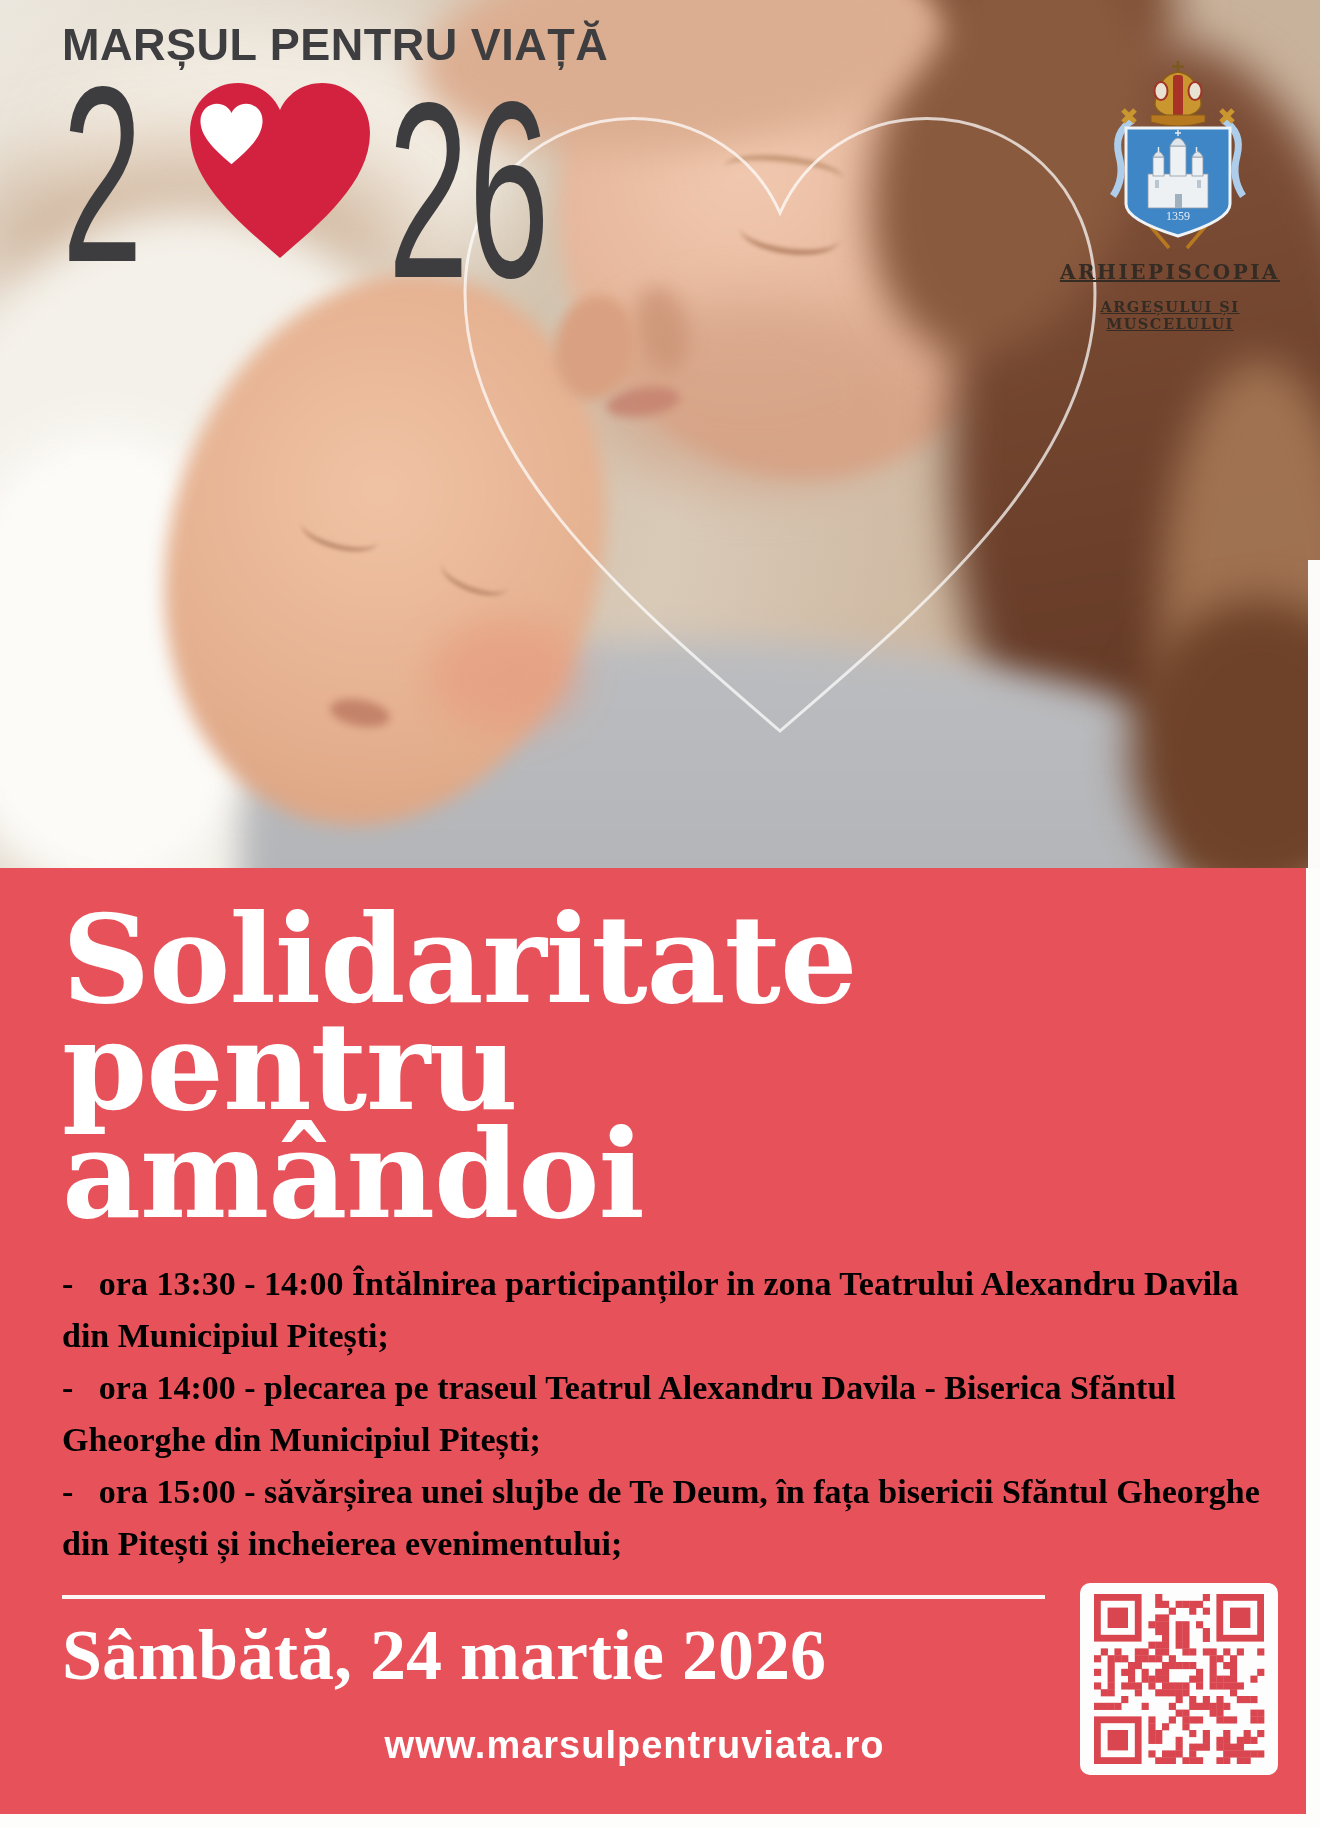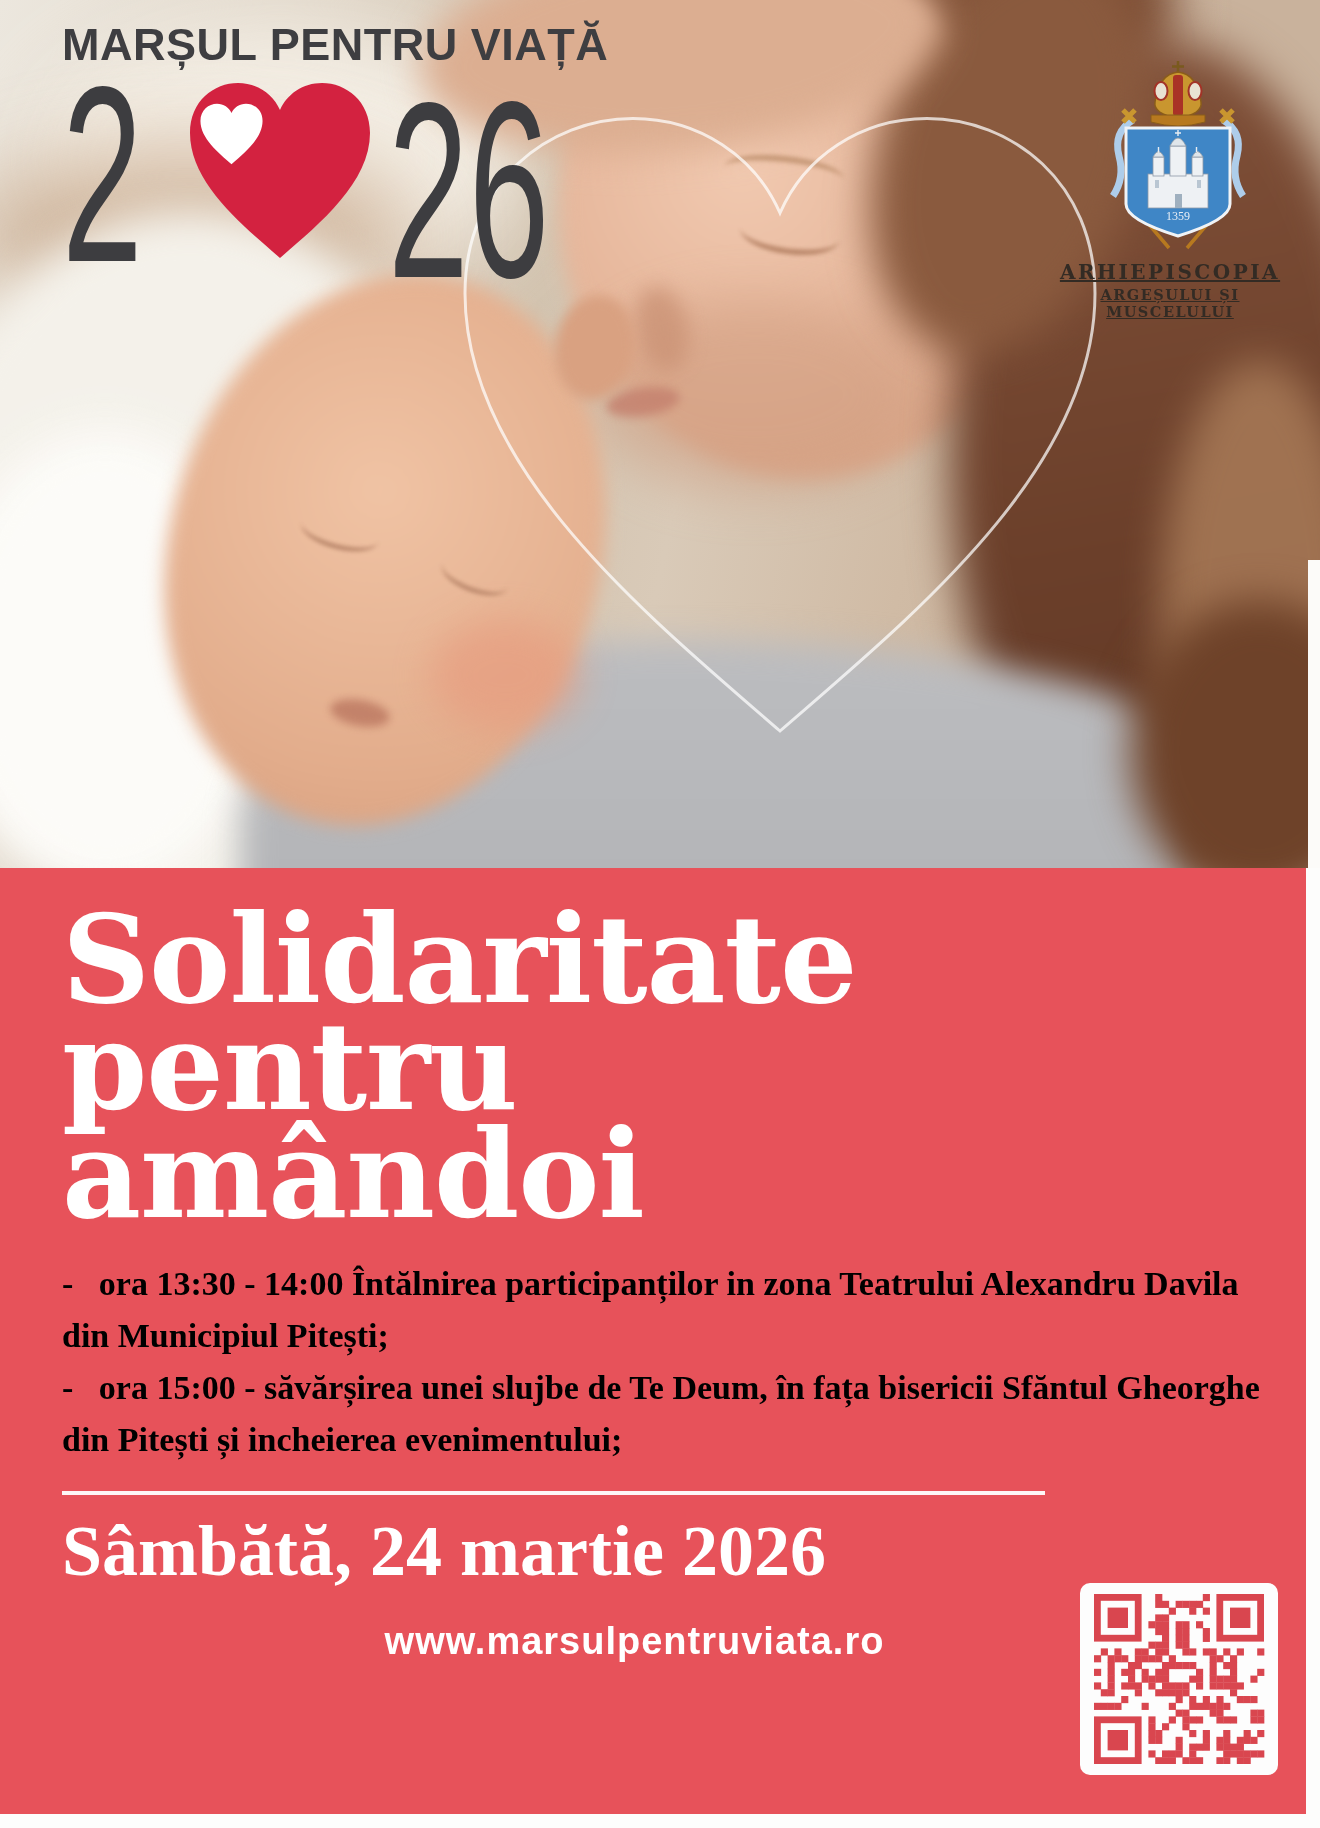--- a/index.html
+++ b/index.html
@@ -73,21 +73,21 @@
   .logo-year{position:absolute;left:62px;top:50px;z-index:30;color:#3d3d40;
     font:300 250px/1 "Liberation Sans",sans-serif;white-space:nowrap;}
   .digit-group{display:inline-block;transform:scaleX(.58);transform-origin:0 0;}
   .year-right{position:absolute;left:388px;top:66px;}
   .logo-heart{position:absolute;left:180px;top:74px;width:200px;height:192px;z-index:31;}
 
   
   .emblem{position:absolute;left:1093px;top:58px;width:170px;height:200px;z-index:30;}
   .emblem-text{position:absolute;left:1040px;top:260px;width:260px;z-index:30;text-align:center;color:#332b24;text-decoration:underline;}
   .emblem-line1{font:700 20px/1.2 "DejaVu Serif",serif;letter-spacing:2.5px;}
-  .emblem-line2{font:700 14.5px/1.2 "DejaVu Serif",serif;letter-spacing:1.5px;margin-top:2px;}
+  .emblem-line2{font:700 14.5px/1.2 "DejaVu Serif",serif;letter-spacing:1.5px;margin-top:14px;}
 
   
   .red-panel{position:absolute;left:0;top:868px;width:1306px;height:946px;
     background:var(--panel-red);color:#fff;}
   .panel-inner{padding:38px 0 0 62px;}
   .heading{margin:0;white-space:pre-line;color:#fff;
     font:700 122px/0.88 "DejaVu Serif",serif;letter-spacing:-1px;}
   .schedule{margin-top:30px;width:1205px;color:#000000;
     font:700 34px/1.53 "Liberation Serif",serif;}
   .sched-item{margin:0;white-space:pre-wrap;}
@@ -193,20 +193,21 @@
   </div>
 
   <div class="red-panel">
     <div class="panel-inner">
       <h1 class="heading">Solidaritate
 pentru
 amândoi</h1>
 
       <div class="schedule">
         <p class="sched-item">-   ora 13:30 - 14:00 Întălnirea participanților in zona Teatrului Alexandru Davila din Municipiul Pitești;</p>
+        <p class="sched-item">-   ora 14:00 - plecarea pe traseul Teatrul Alexandru Davila - Biserica Sfăntul Gheorghe din Municipiul Pitești;</p>
         <p class="sched-item">-   ora 15:00 - săvărșirea unei slujbe de Te Deum, în fața bisericii Sfăntul Gheorghe din Pitești și incheierea evenimentului;</p>
       </div>
 
       <div class="divider"></div>
 
       <div class="event-date">Sâmbătă, 24 martie 2026</div>
 
       <div class="website">www.marsulpentruviata.ro</div>
     </div>
 

